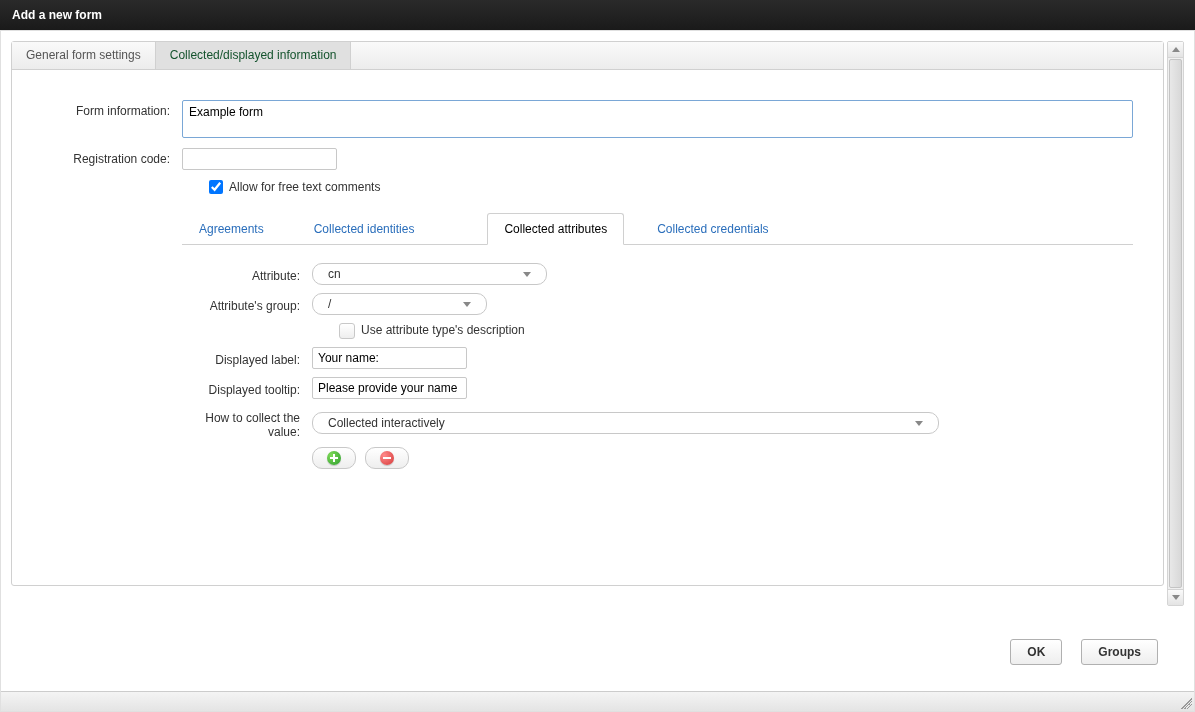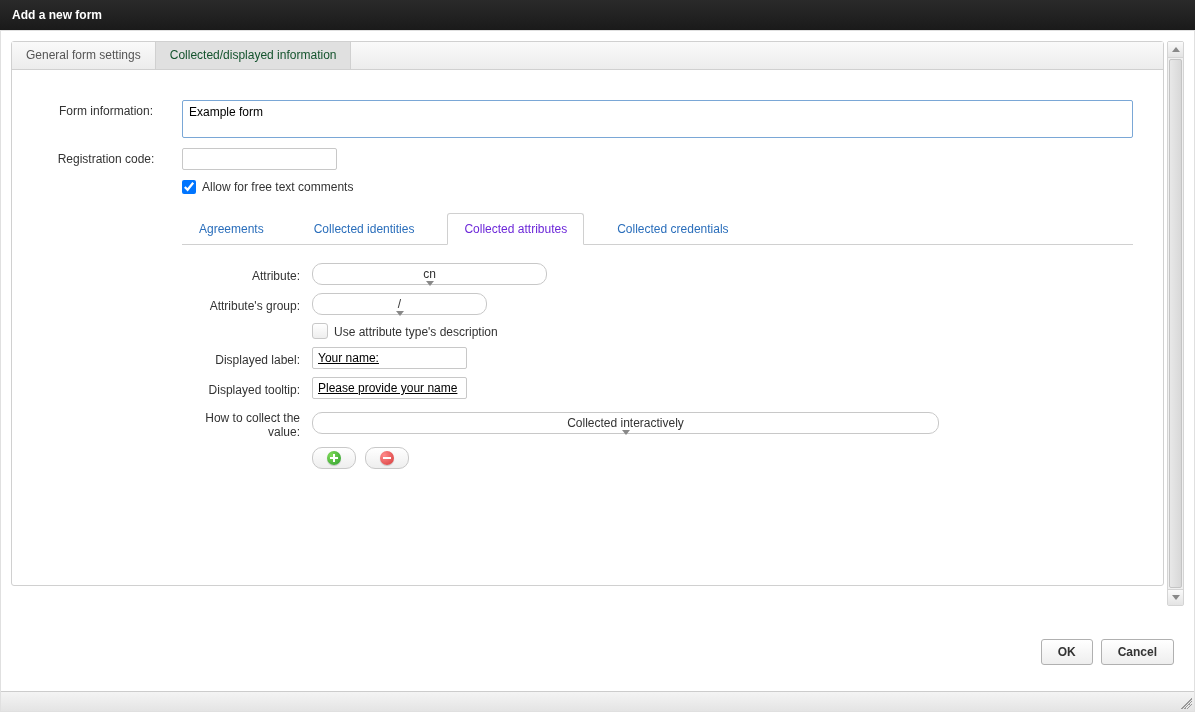--- a/index.html
+++ b/index.html
@@ -63,21 +63,21 @@
 .content {
   padding: 30px 30px 20px 30px;
 }
 .row {
   display: flex;
   align-items: flex-start;
   margin-bottom: 10px;
 }
 .lbl {
   width: 140px;
-  text-align: center;
+  text-align: right;
   padding-right: 12px;
   padding-top: 4px;
   font-size: 12px;
   color: #333;
   flex-shrink: 0;
 }
 .lbl-inner {
   width: 270px;
   text-align: right;
   padding-right: 12px;
@@ -104,26 +104,26 @@
   width: 155px;
   height: 22px;
 }
 .input-md {
   border: 1px solid #c8c8c8;
   border-radius: 2px;
   padding: 3px 5px;
   font-size: 12px;
   width: 155px;
   height: 22px;
-  text-decoration: underline;
 }
 .check-row {
   display: flex;
-  align-items: flex-end;
+  align-items: flex-start;
   gap: 6px;
+  margin-left: 27px;
 }
 .chk {
   width: 14px;
   height: 14px;
 }
 .subtabs {
   display: flex;
   border-bottom: 1px solid #d0d0d0;
   margin-top: 8px;
   gap: 16px;
@@ -132,46 +132,46 @@
   padding: 8px 16px;
   font-size: 12px;
   color: #2a6ebb;
   cursor: pointer;
   border: 1px solid transparent;
   border-bottom: none;
   position: relative;
   top: 1px;
 }
 .subtab.active {
-  color: #6d28d9;
+  color: #000000;
   border: 1px solid #d0d0d0;
   border-bottom: 1px solid #fff;
   border-radius: 3px 3px 0 0;
   background: #fff;
+  margin-left: 40px;
 }
 .inner-form {
   padding-top: 18px;
 }
 .inner-row {
   display: flex;
   align-items: center;
   margin-bottom: 8px;
 }
 .select {
   border: 1px solid #c8c8c8;
   border-radius: 10px;
   padding: 3px 15px;
   font-size: 12px;
   height: 22px;
   background: #fff;
   display: flex;
   align-items: center;
   justify-content: space-between;
   cursor: pointer;
-  flex-direction: column;
 }
 .select-sm { width: 235px; }
 .select-xs { width: 175px; }
 .select-lg { width: 627px; }
 .caret {
   width: 0; height: 0;
   border-left: 4px solid transparent;
   border-right: 4px solid transparent;
   border-top: 5px solid #888;
 }
@@ -214,24 +214,24 @@
   background: radial-gradient(circle at 30% 30%, #ff8a8a, #d63a3a);
   position: relative;
   box-shadow: 0 1px 1px rgba(0,0,0,0.2);
 }
 .minus-icon::after {
   content: ""; position: absolute; background: #fff;
   left: 3px; top: 6px; width: 8px; height: 2px;
 }
 .buttons {
   position: absolute;
-  right: 20px;
+  right: 36px;
   bottom: 46px;
   display: flex;
-  gap: 8px;
+  gap: 19px;
   justify-content: flex-end;
 }
 .btn {
   border: 1px solid #b0b0b0;
   border-radius: 3px;
   background: linear-gradient(to bottom, #fff, #eee);
   padding: 5px 16px;
   font-size: 12px;
   font-weight: bold;
   color: #333;
@@ -400,20 +400,20 @@
         <span class="sb-tri-up"></span>
       </div>
     <div class="sb-thumb"></div>
     <div class="sb-btn bot">
         <span class="sb-tri-dn"></span>
       </div>
   </div>
 
   <div class="buttons">
     <button class="btn">OK</button>
-    <button class="btn">Cancel</button>
+    <button class="btn">Groups</button>
   </div>
 
   <div class="status-bar">
     <div class="resize-grip"></div>
   </div>
 
 </div>
 
 </body></html>

